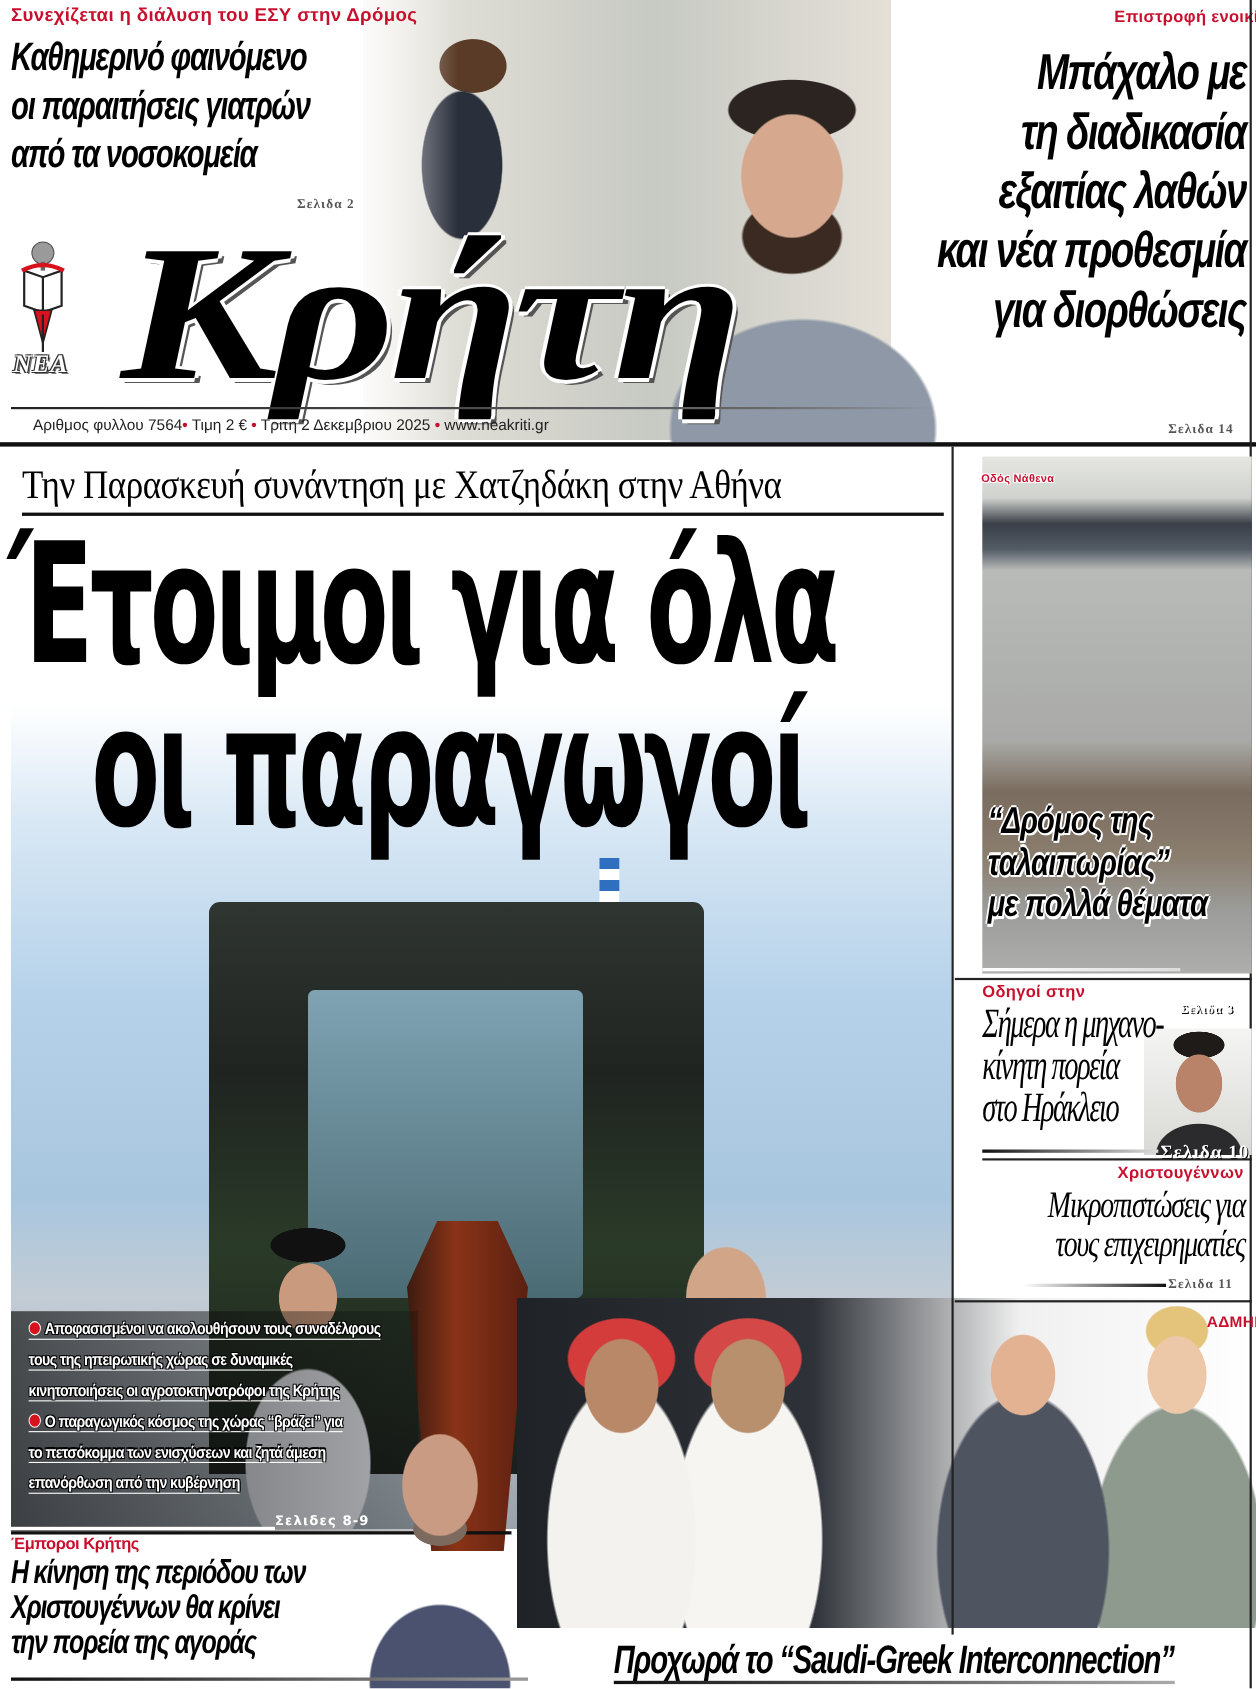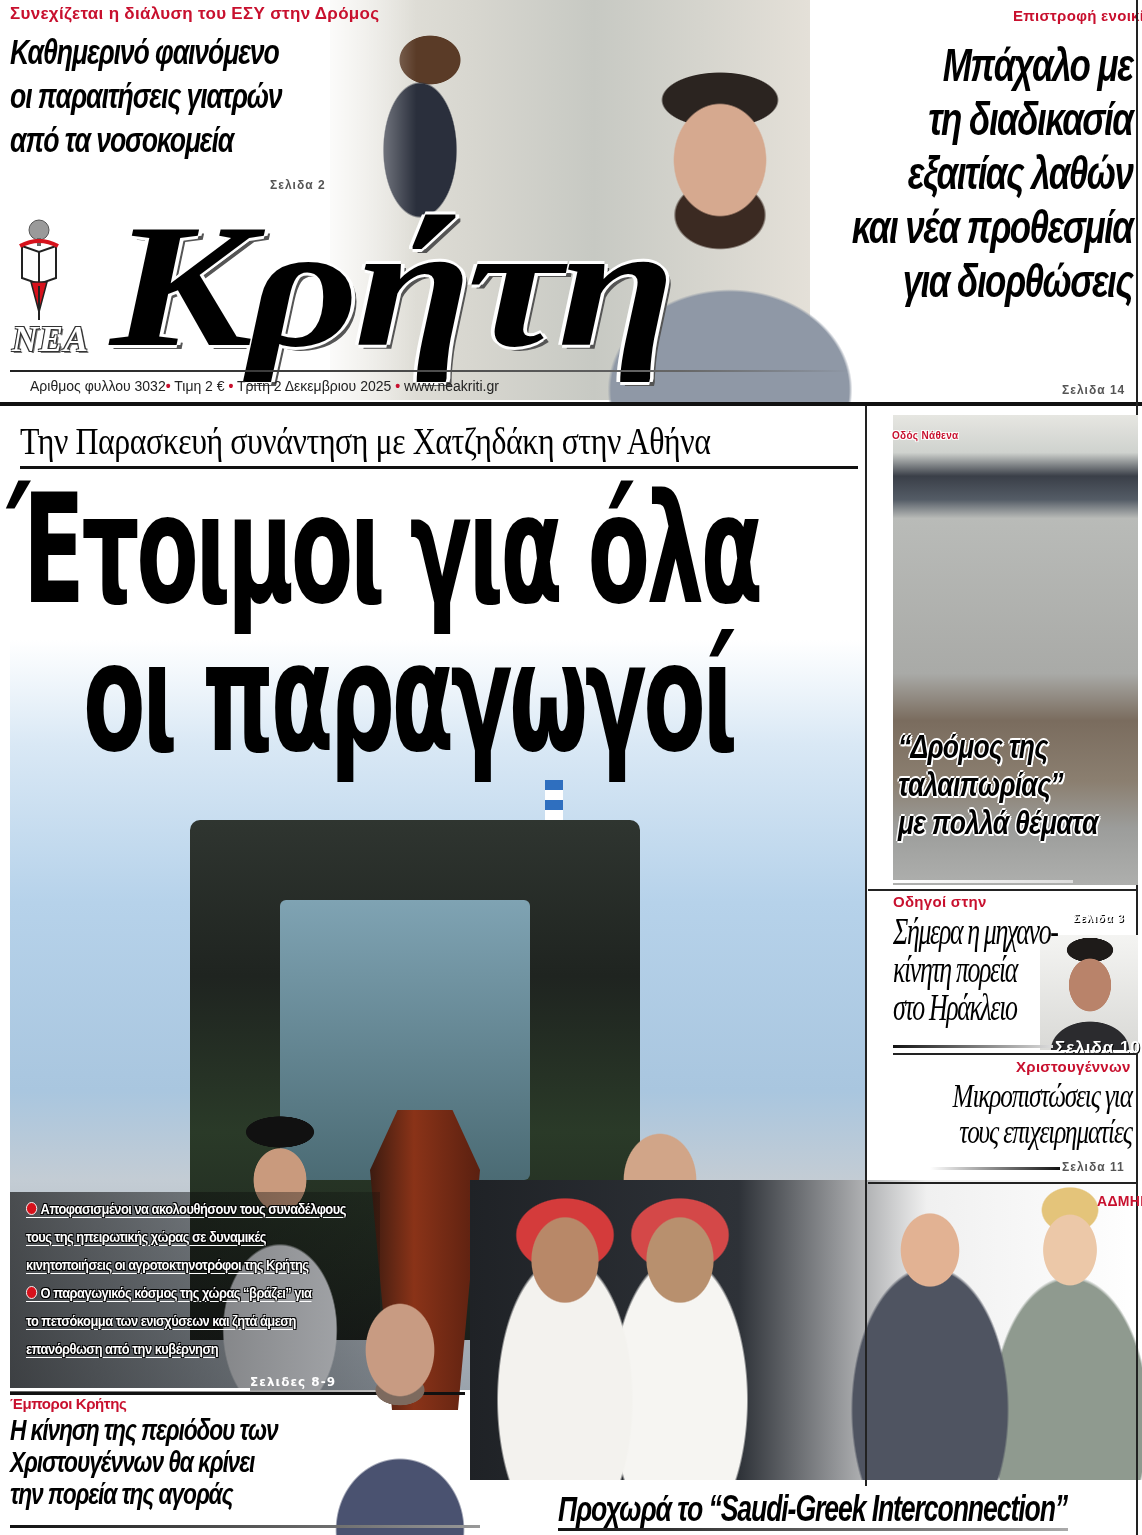--- a/index.html
+++ b/index.html
@@ -33,40 +33,40 @@
   .kicker {
     font-family: "Liberation Sans", sans-serif; font-weight: bold; color: #c8102e;
     font-size: 17px; letter-spacing: 0.3px; white-space: nowrap;
   }
   .headline-italic {
     font-family: "Liberation Sans", sans-serif; font-weight: bold; font-style: italic;
     color: #000; white-space: nowrap; letter-spacing: -1.5px;
     transform-origin: left top;
   }
   .page-ref {
-    font-family: Liberation Sans, sans-serif; font-weight: bold; color: #555;
+    font-family: Liberation Serif, serif; font-weight: bold; color: #555;
     font-size: 12px; letter-spacing: 1px; white-space: nowrap;
   }
   .outlined {
     text-shadow: 2px 0 0 #fff, -2px 0 0 #fff, 0 2px 0 #fff, 0 -2px 0 #fff,
                  2px 2px 0 #fff, -2px -2px 0 #fff, 2px -2px 0 #fff, -2px 2px 0 #fff;
   }
 
   
   .masthead-title {
     left: 110px; top: 198px;
     font-family: "Liberation Serif", serif; font-weight: bold; font-style: italic;
     font-size: 176px; line-height: 1; color: #000; letter-spacing: -4px;
     transform: scaleX(1.22); transform-origin: left top;
     text-shadow: 3px 0 0 #fff, -3px 0 0 #fff, 0 3px 0 #fff, 0 -3px 0 #fff, 4px 4px 0 #555;
   }
   .logo-mic { left: 16px; top: 216px; width: 46px; height: 110px; }
   .logo-nea {
     left: 12px; top: 318px; font-family: "Liberation Serif", serif; font-weight: bold; font-style: italic;
-    font-size: 36px; color: #fff; letter-spacing: 1px;
+    font-size: 23px; color: #fff; letter-spacing: 1px;
     text-shadow: 1px 1px 0 #333, -1px -1px 0 #333, 1px -1px 0 #333, -1px 1px 0 #333, 2px 2px 0 #777;
   }
   .masthead-rule-top { left: 10px; top: 370px; width: 840px; height: 2px; background: linear-gradient(90deg, #222, #666 80%, transparent); }
   .masthead-info {
     left: 30px; top: 378px; font-family: "Liberation Sans", sans-serif; font-size: 14px; color: #222; white-space: nowrap;
   }
   .masthead-info .dot { color: #c8102e; font-weight: bold; }
   .masthead-rule-bottom { left: 0; top: 402px; width: 1142px; height: 4px; background: #111; }
   .tractor-photo {
     left: 10px; top: 640px; width: 855px; height: 750px;
@@ -252,21 +252,21 @@
   <line x1="23" y1="36" x2="23" y2="68" stroke="#222" stroke-width="2"></line>
   <path d="M4 30 Q23 20 42 30" fill="none" stroke="#d6121c" stroke-width="4"></path>
   <path d="M15 66 L31 66 L23 96 Z" fill="#d6121c" stroke="#222" stroke-width="1.5"></path>
   <line x1="23" y1="70" x2="23" y2="104" stroke="#222" stroke-width="2"></line>
 </svg>
 <div class="abs logo-nea">ΝΕΑ</div>
 <div class="abs masthead-title">Κρήτη</div>
 
 <div class="abs masthead-rule-top"></div>
 <div class="abs masthead-info">
-  <span>Αριθμος φυλλου 3032</span><span class="dot">•</span>
+  <span>Αριθμος φυλλου 7564</span><span class="dot">•</span>
   <span>Τιμη 2 €</span>
   <span class="dot">•</span>
   <span>Τριτη 2 Δεκεμβριου 2025</span>
   <span class="dot">•</span>
   <span>www.neakriti.gr</span>
 </div>
 <div class="abs masthead-rule-bottom"></div>
 
 <div class="abs tractor-photo"></div>
 <div class="abs flag"></div>

